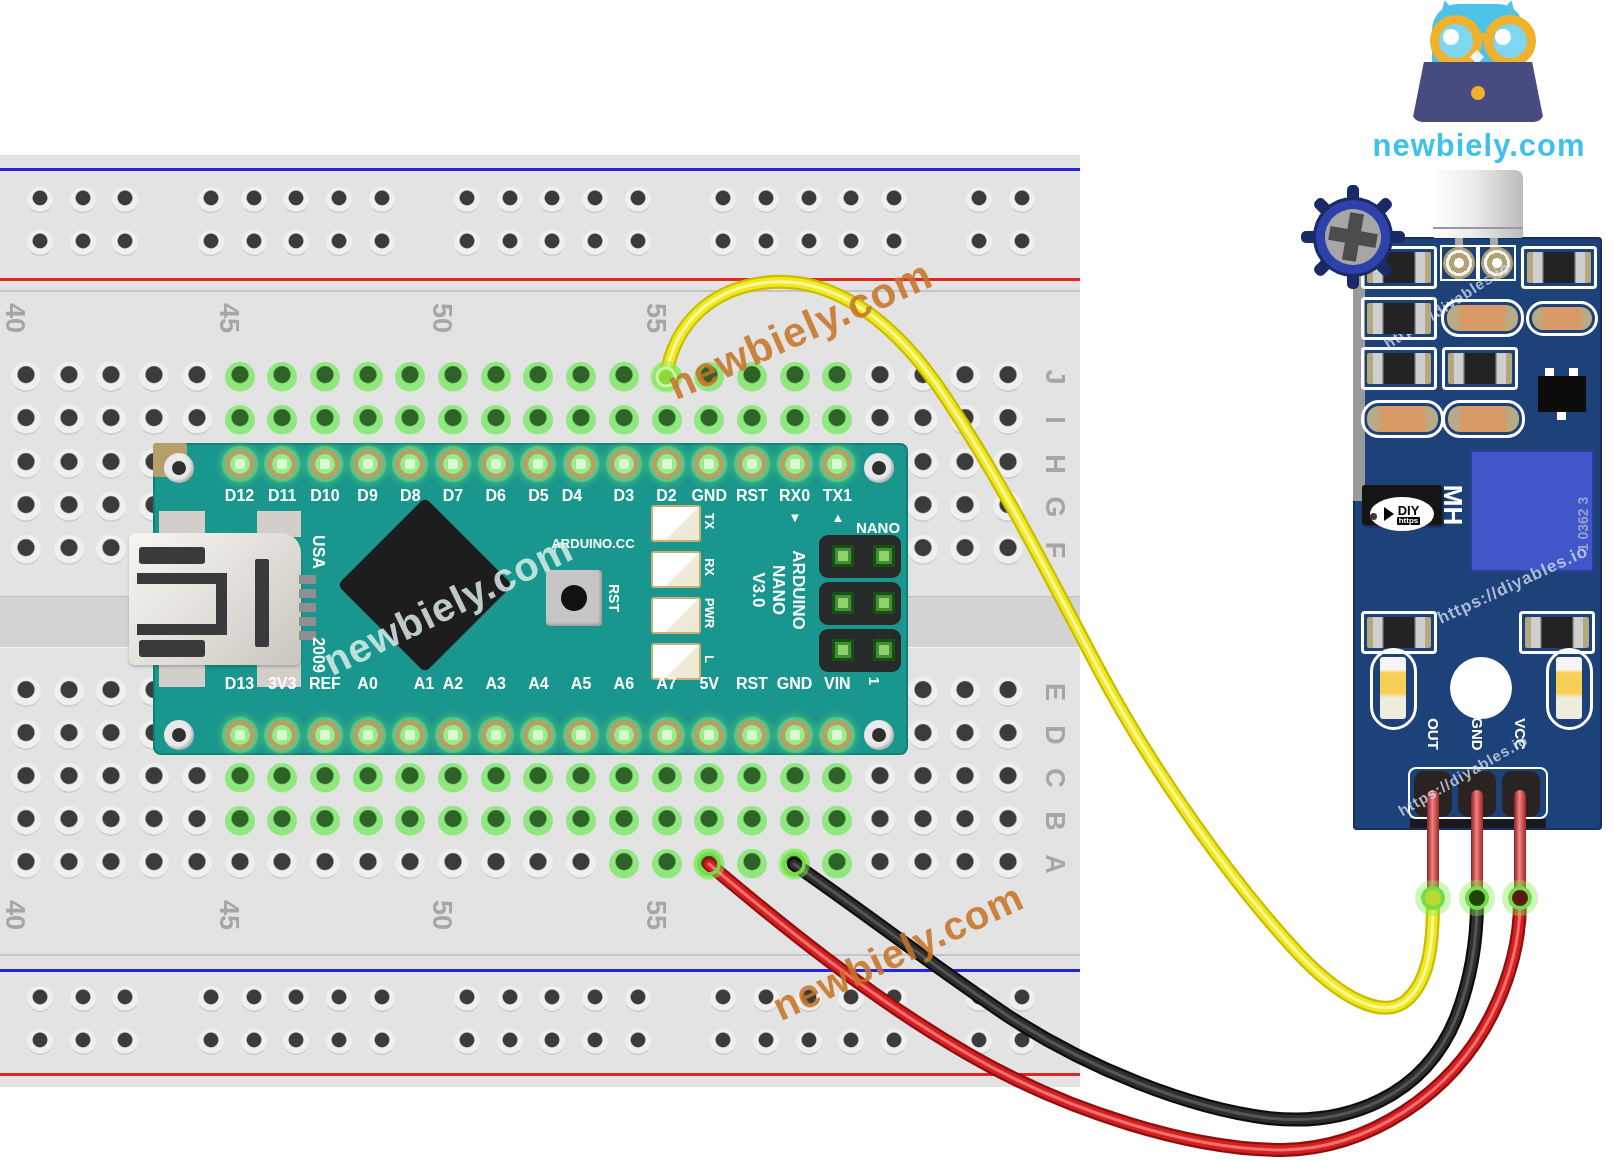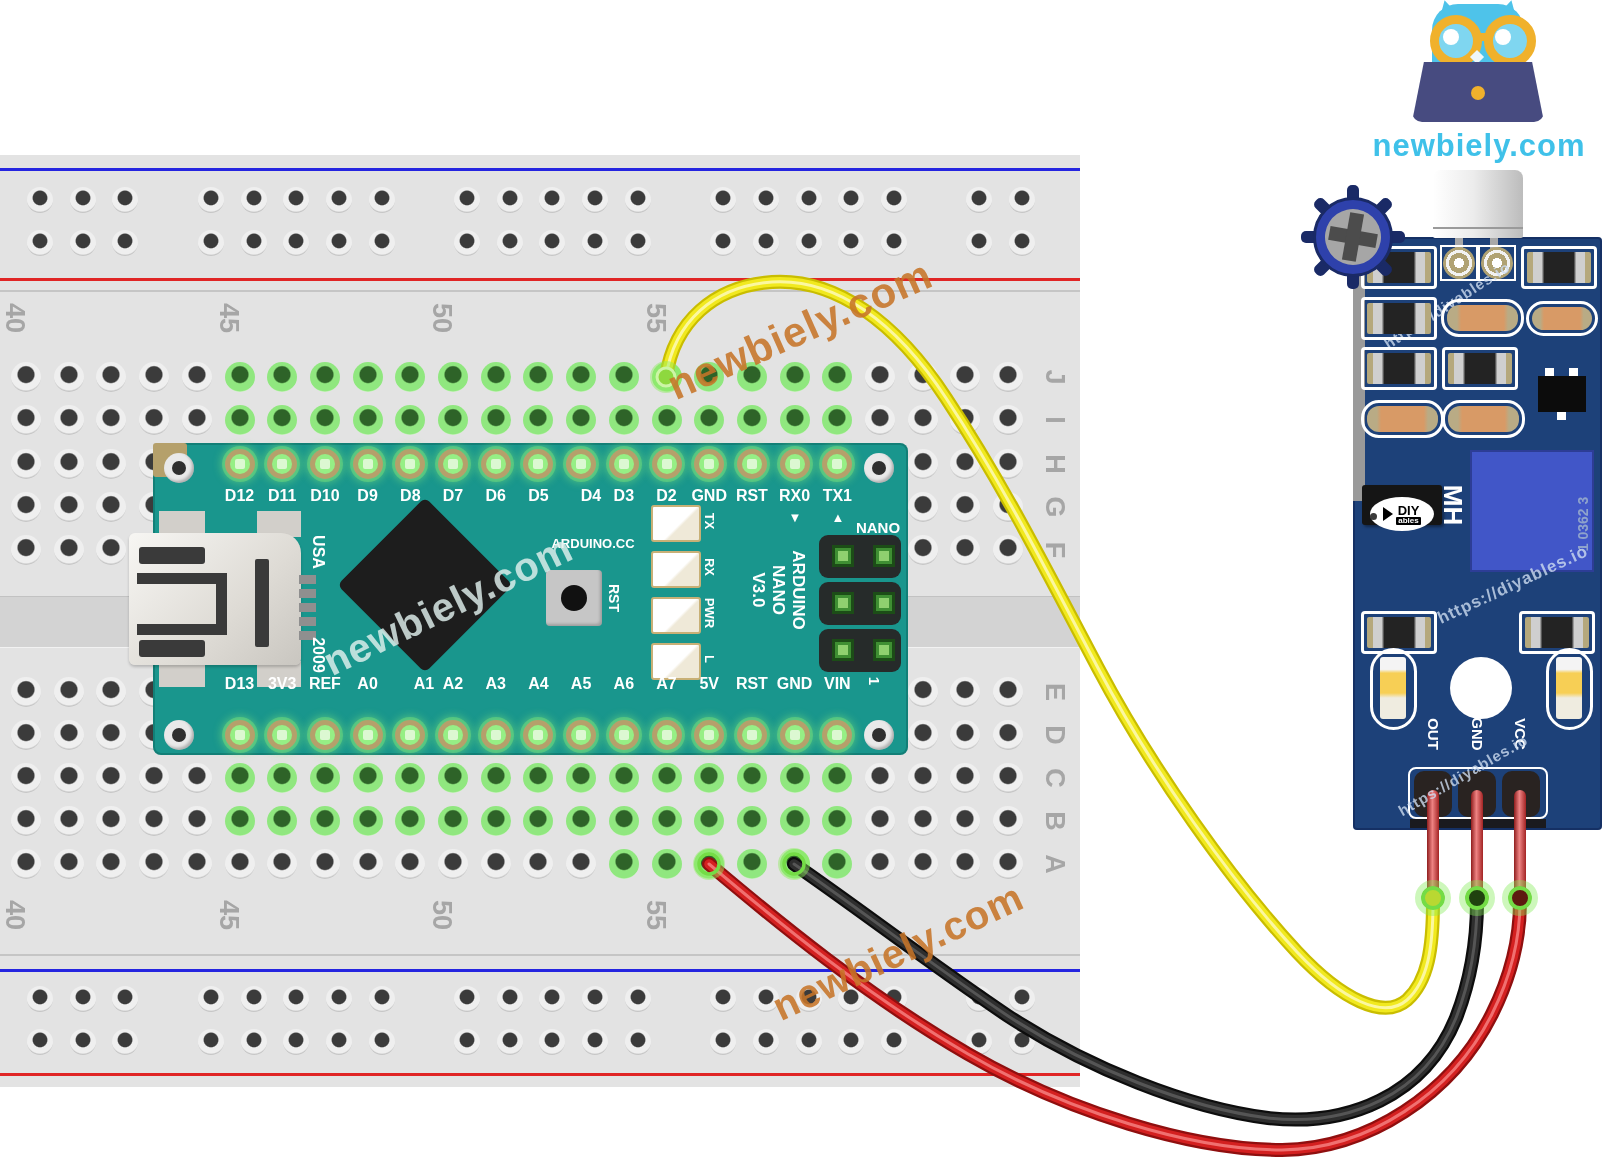--- a/index.html
+++ b/index.html
@@ -512,21 +512,21 @@
       <div class="npin-label" style="left: 342.7px; top: 53px;">D6</div>
       <div class="npin" style="left: 370.4px; top: 6px;">
         <i></i>
         <b></b>
       </div>
       <div class="npin-label" style="left: 385.4px; top: 53px;">D5</div>
       <div class="npin" style="left: 413.1px; top: 6px;">
         <i></i>
         <b></b>
       </div>
-      <div class="npin-label" style="left: 438px; top: 53px;">D4</div>
+      <div class="npin-label" style="left: 419px; top: 53px;">D4</div>
       <div class="npin" style="left: 455.8px; top: 6px;">
         <i></i>
         <b></b>
       </div>
       <div class="npin-label" style="left: 470.8px; top: 53px;">D3</div>
       <div class="npin" style="left: 498.5px; top: 6px;">
         <i></i>
         <b></b>
       </div>
       <div class="npin-label" style="left: 513.5px; top: 53px;">D2</div>
@@ -666,21 +666,21 @@
       <div class="abs" style="left:7px;top:-8px;width:9px;height:8px;background:#fff;"></div>
       <div class="abs" style="left:31px;top:-8px;width:9px;height:8px;background:#fff;"></div>
       <div class="abs" style="left:19px;bottom:-8px;width:9px;height:8px;background:#fff;"></div>
     </div>
 
     <div class="abs" style="left:9px;top:248px;width:80px;height:40px;background:#151515;border-radius:3px;box-shadow:2px 2px 3px rgba(0,0,0,.4);">
       <div class="abs" style="left:8px;top:12px;width:64px;height:34px;background:#fff;border-radius:50%;display:flex;align-items:center;justify-content:center;gap:3px;">
         <span style="width:0;height:0;border-top:7px solid transparent;border-bottom:7px solid transparent;border-left:10px solid #000;"></span>
         <span style="display:flex;flex-direction:column;align-items:center;line-height:1;">
           <b style="font-size:13px;color:#000;">DIY</b>
-          <b style="font-size:8px;color:#fff;background:#000;padding:0 2px;border-radius:1px;">ables</b>
+          <b style="font-size:8px;color:#fff;background:#000;padding:0 2px;border-radius:1px;">https</b>
         </span>
       </div>
       <div class="abs" style="left:8px;bottom:5px;width:7px;height:7px;border-radius:50%;background:#3a3a3a;"></div>
     </div>
 
     <div class="cc r90" style="left:99px;top:268px;color:#fff;font-weight:bold;font-size:26px;">MH</div>
 
     <div class="abs" style="left:117px;top:213px;width:124px;height:122px;background:#4156c8;border:2px solid #2d3d96;box-sizing:border-box;"></div>
     <div class="cc rm90" style="left:230px;top:287px;color:#8fa3cc;font-size:14px;font-weight:bold;">1 0362 3</div>
 

